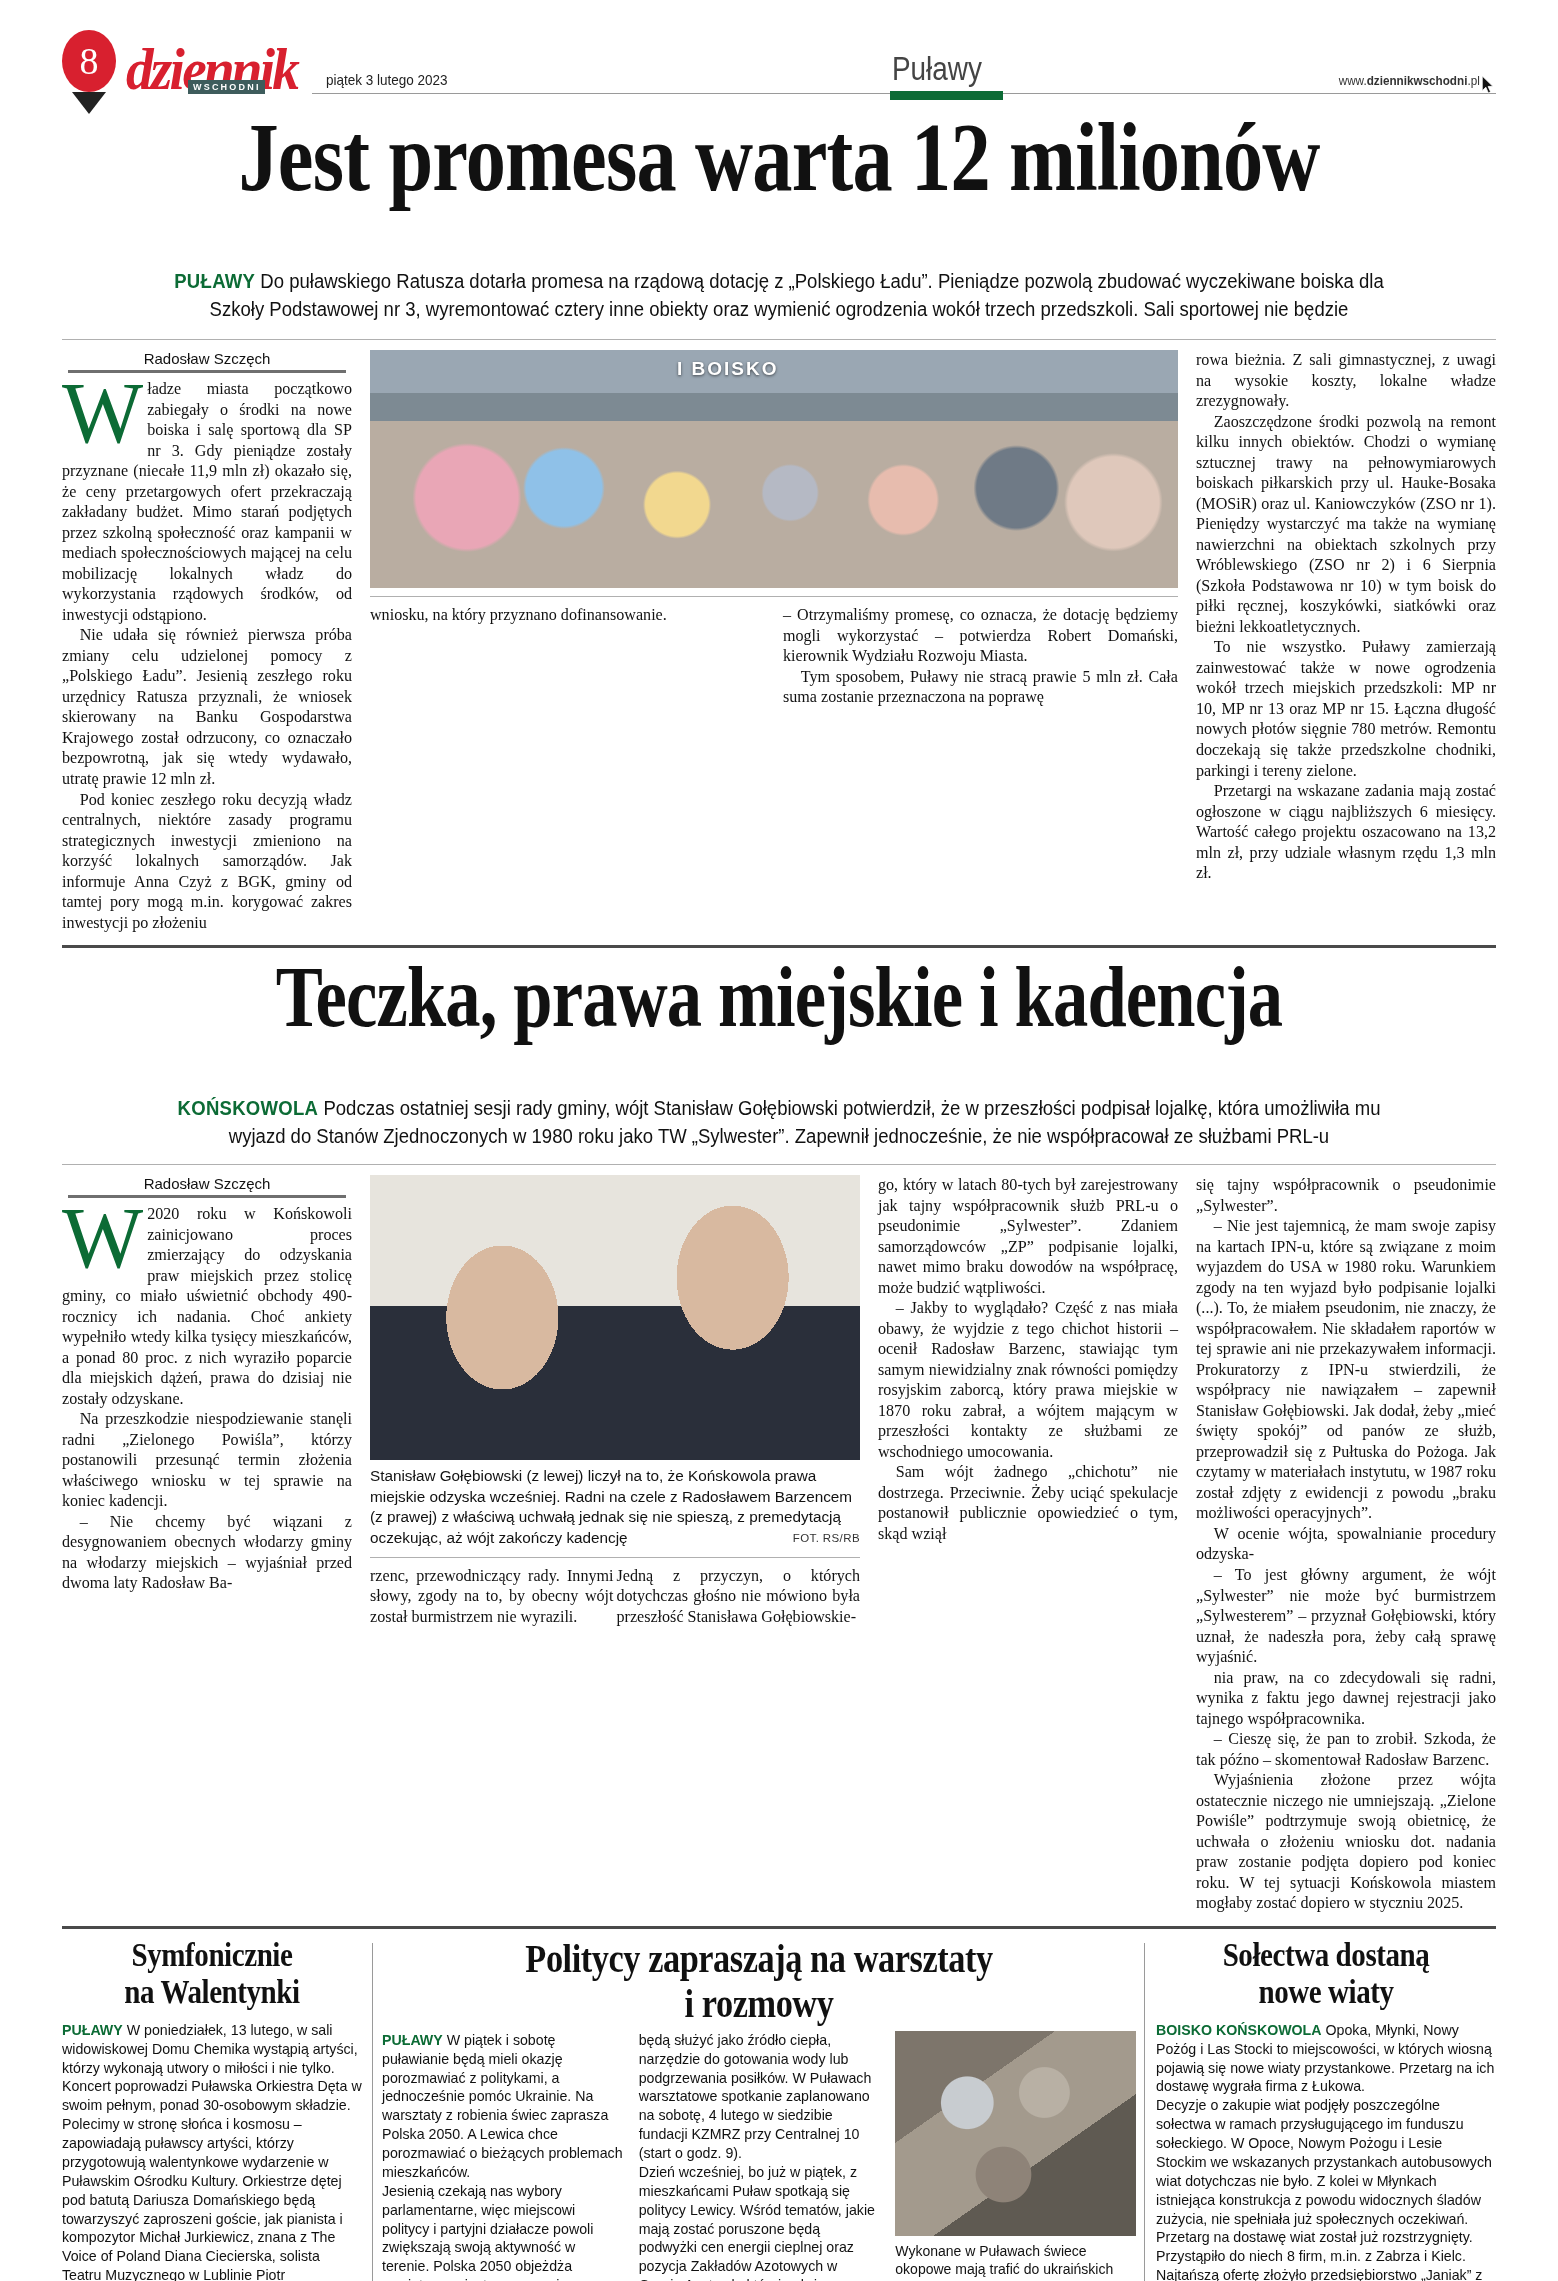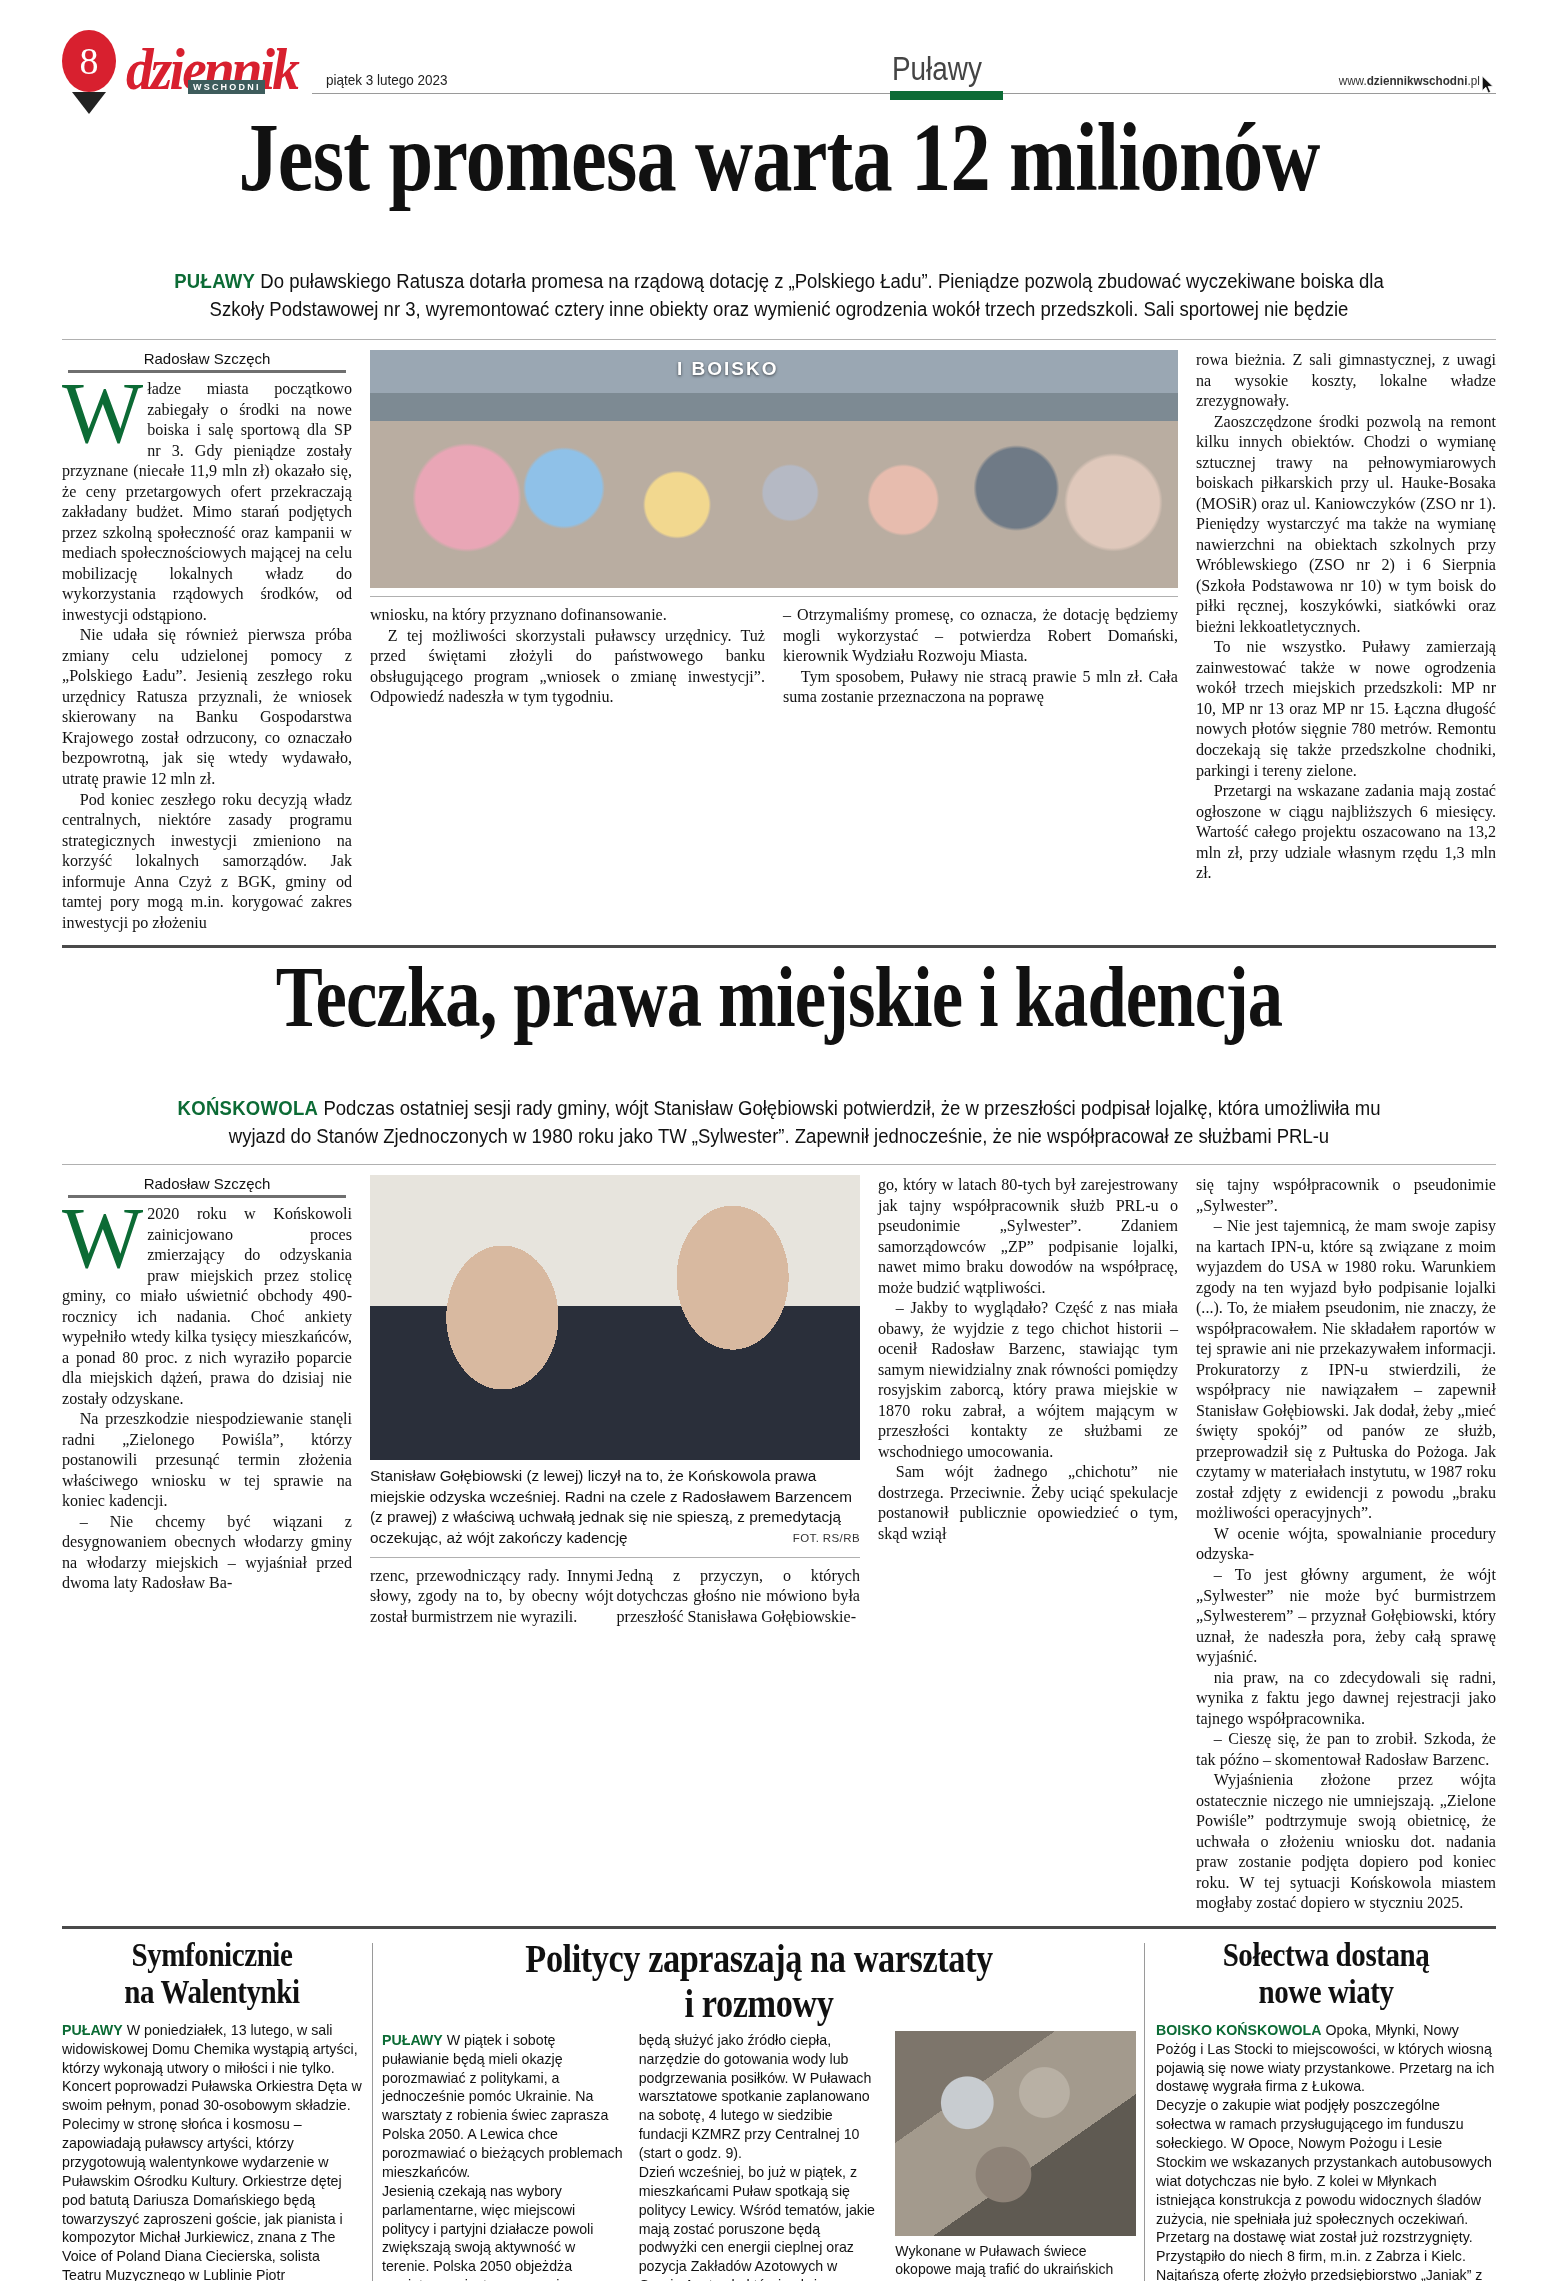--- a/index.html
+++ b/index.html
@@ -221,21 +221,20 @@
     </div>
 
     <div class="a1-mid">
       <div class="photo photo1">
         <div class="banner">I BOISKO</div>
       </div>
       <div class="rule-thin" style="clear:both;margin:8px 0 6px"></div>
       <div class="a1-cols">
         <div class="bodytext">
           <p class="noindent">wniosku, na który przyznano dofinansowanie.</p>
-          <p>Z tej możliwości skorzystali puławscy urzędnicy. Tuż przed świętami złożyli do państwowego banku obsługującego program „wniosek o zmianę inwestycji”. Odpowiedź nadeszła w tym tygodniu.</p>
         </div>
         <div class="bodytext">
           <p class="noindent">– Otrzymaliśmy promesę, co oznacza, że dotację będziemy mogli wykorzystać – potwierdza Robert Domański, kierownik Wydziału Rozwoju Miasta.</p>
           <p>Tym sposobem, Puławy nie stracą prawie 5 mln zł. Cała suma zostanie przeznaczona na poprawę</p>
         </div>
       </div>
     </div>
 
     <div>
       <div class="bodytext">

